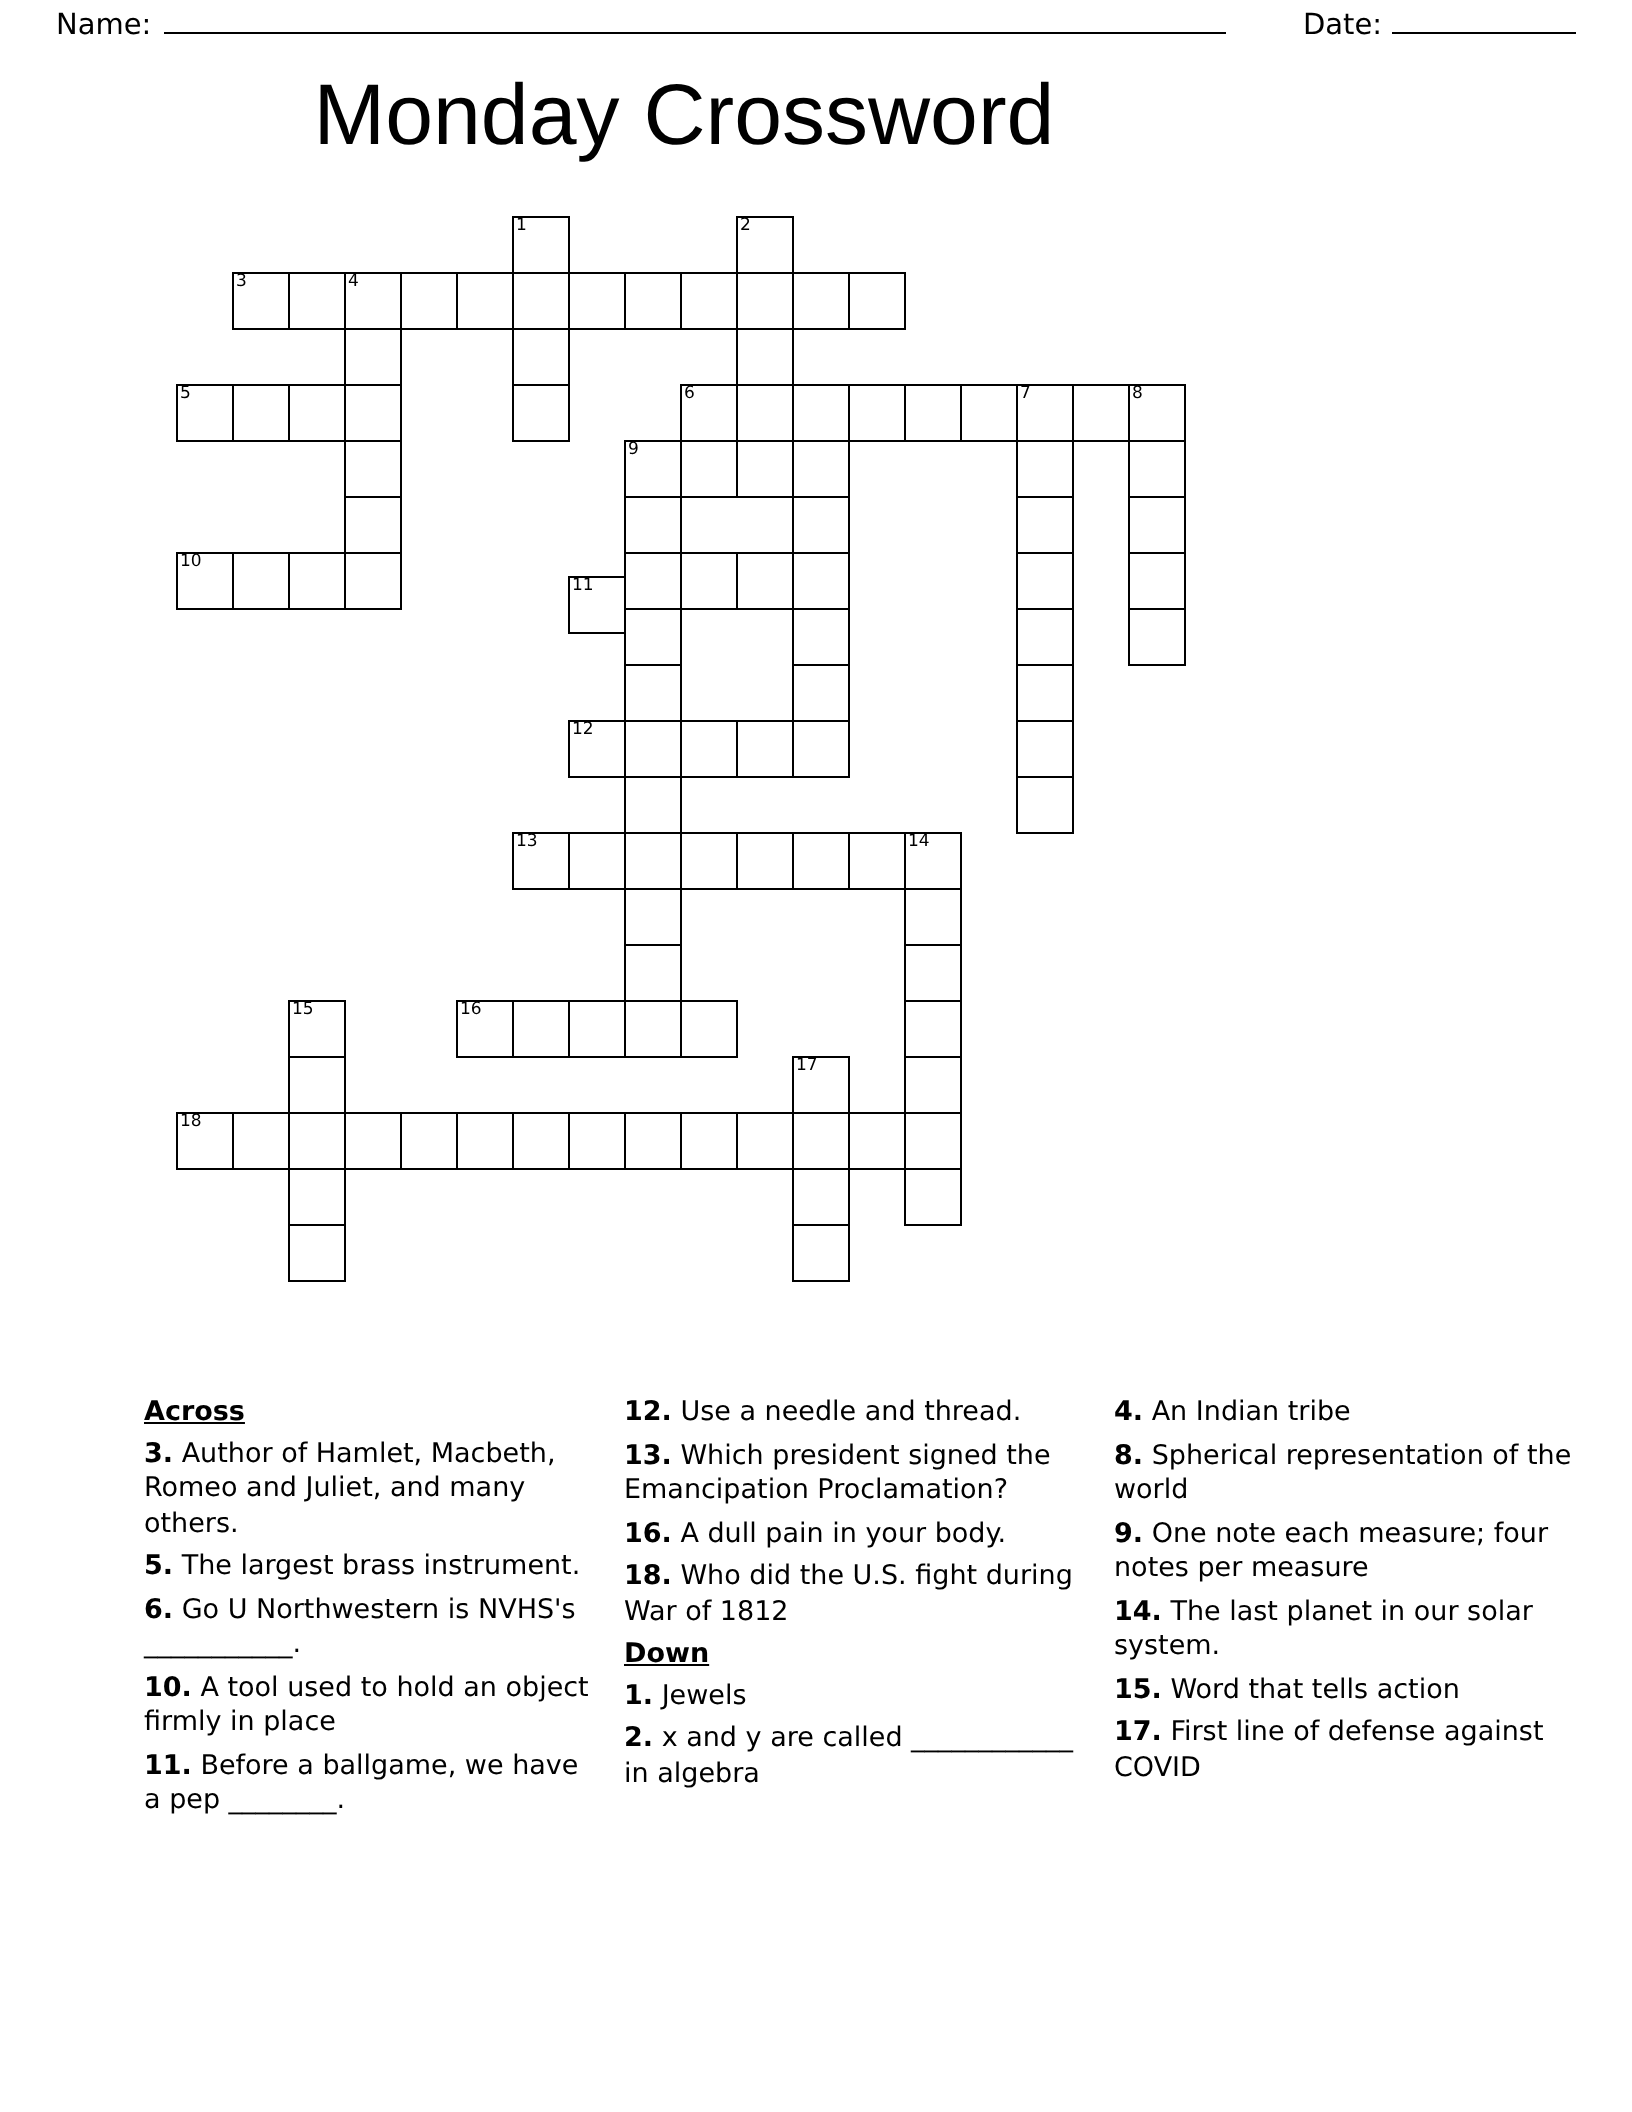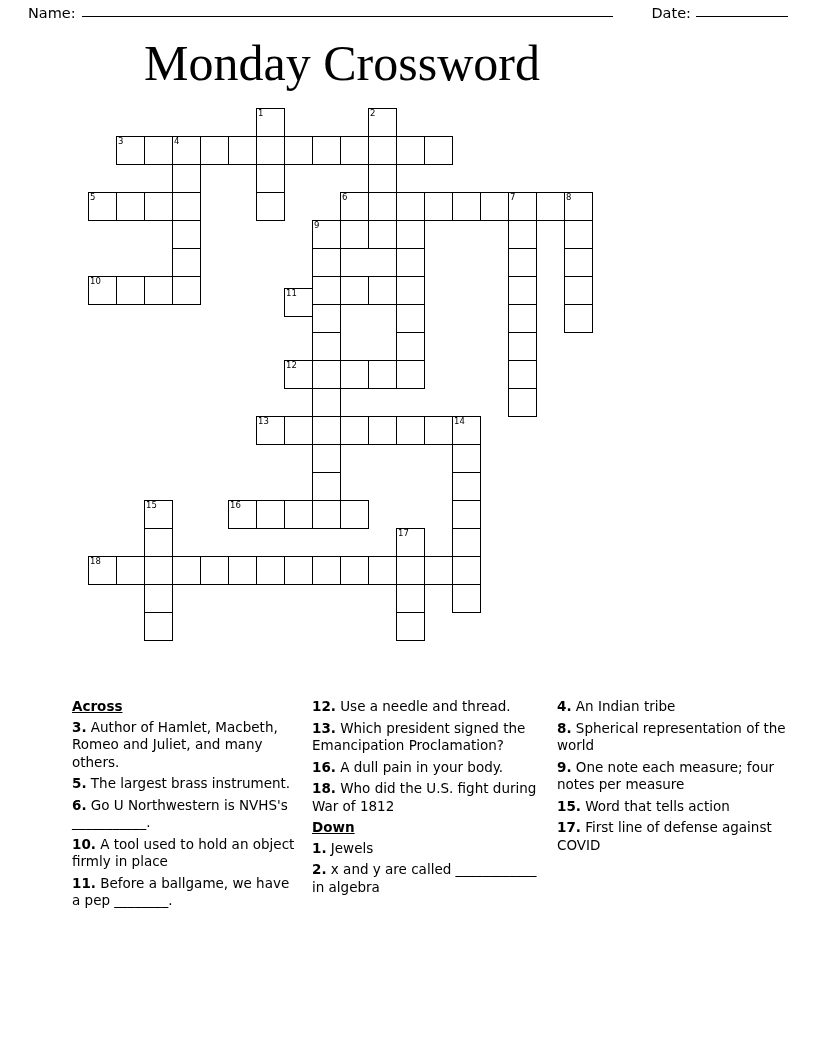--- a/index.html
+++ b/index.html
@@ -49,24 +49,24 @@
     height: 10px;
   }
 
   
   .title {
     position: absolute;
     top: 34px;
     left: 0;
     width: 684px;
     text-align: center;
-    font-size: 50px;
+    font-size: 43px;
     font-weight: normal;
     letter-spacing: 0px;
-    font-family: Liberation Serif, serif;
+    font-family: Liberation Sans, sans-serif;
   }
 
   
   #grid-wrap {
     position: absolute;
     top: 108px;
     left: 0px;
     width: 816px;
     height: 580px;
   }
@@ -330,20 +330,23 @@
       <div class="clue">
         <span class="n">4.</span><span> An Indian tribe</span>
       </div>
       <div class="clue">
         <span class="n">8.</span><span> Spherical representation of the world</span>
       </div>
       <div class="clue">
         <span class="n">9.</span><span> One note each measure; four notes per measure</span>
       </div>
       <div class="clue">
+        <span class="n">14.</span><span> The last planet in our solar system.</span>
+      </div>
+      <div class="clue">
         <span class="n">15.</span><span> Word that tells action</span>
       </div>
       <div class="clue">
         <span class="n">17.</span><span> First line of defense against COVID</span>
       </div>
     </div>
 
   </div>
 </div>
 

